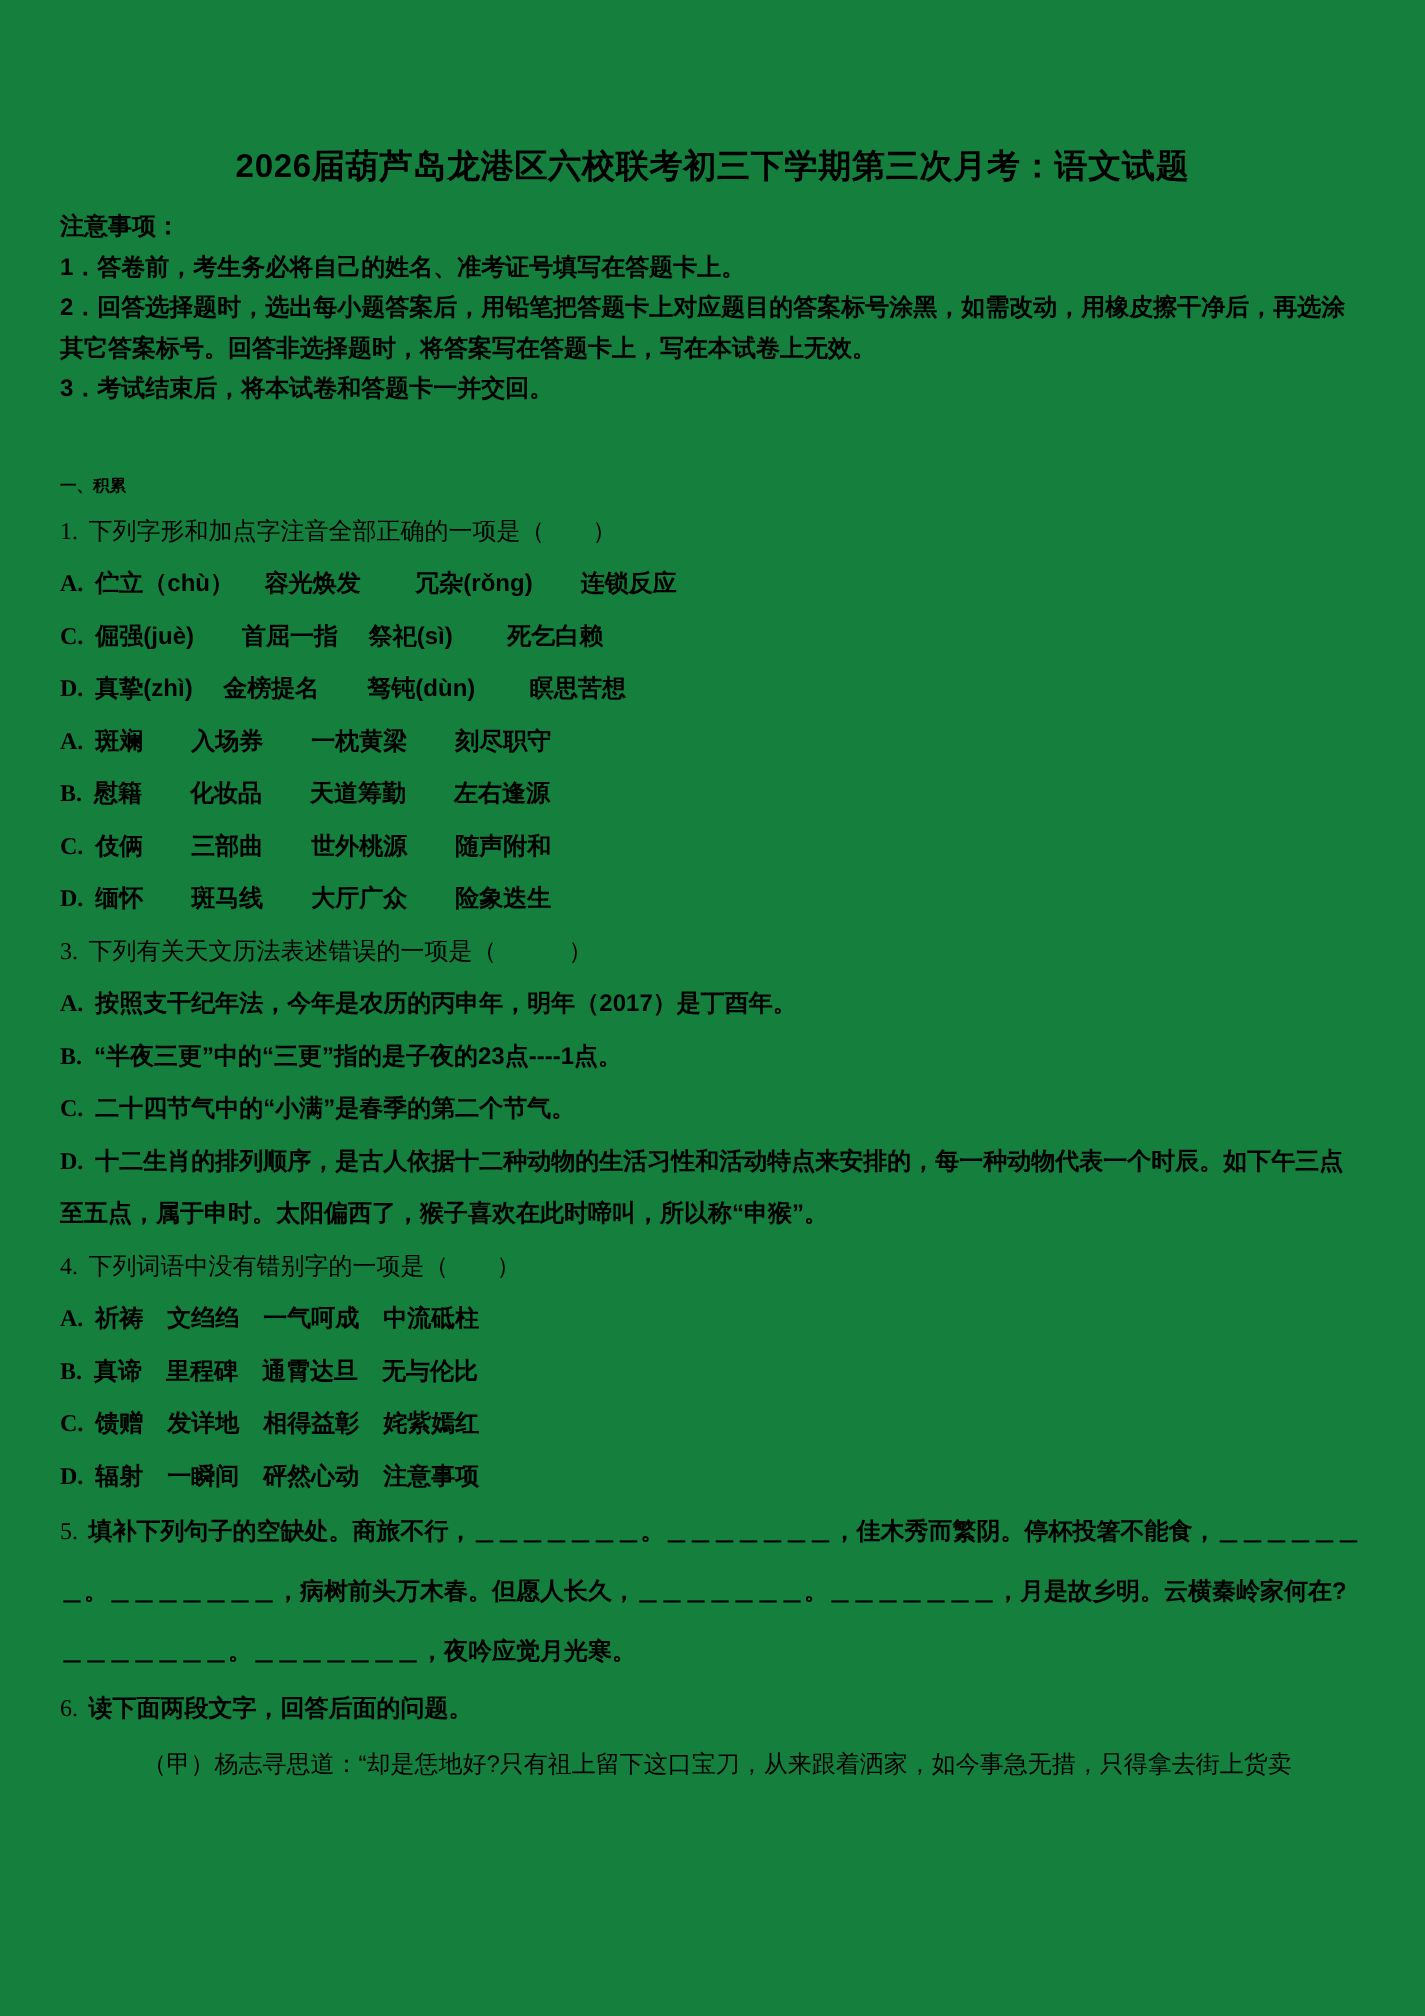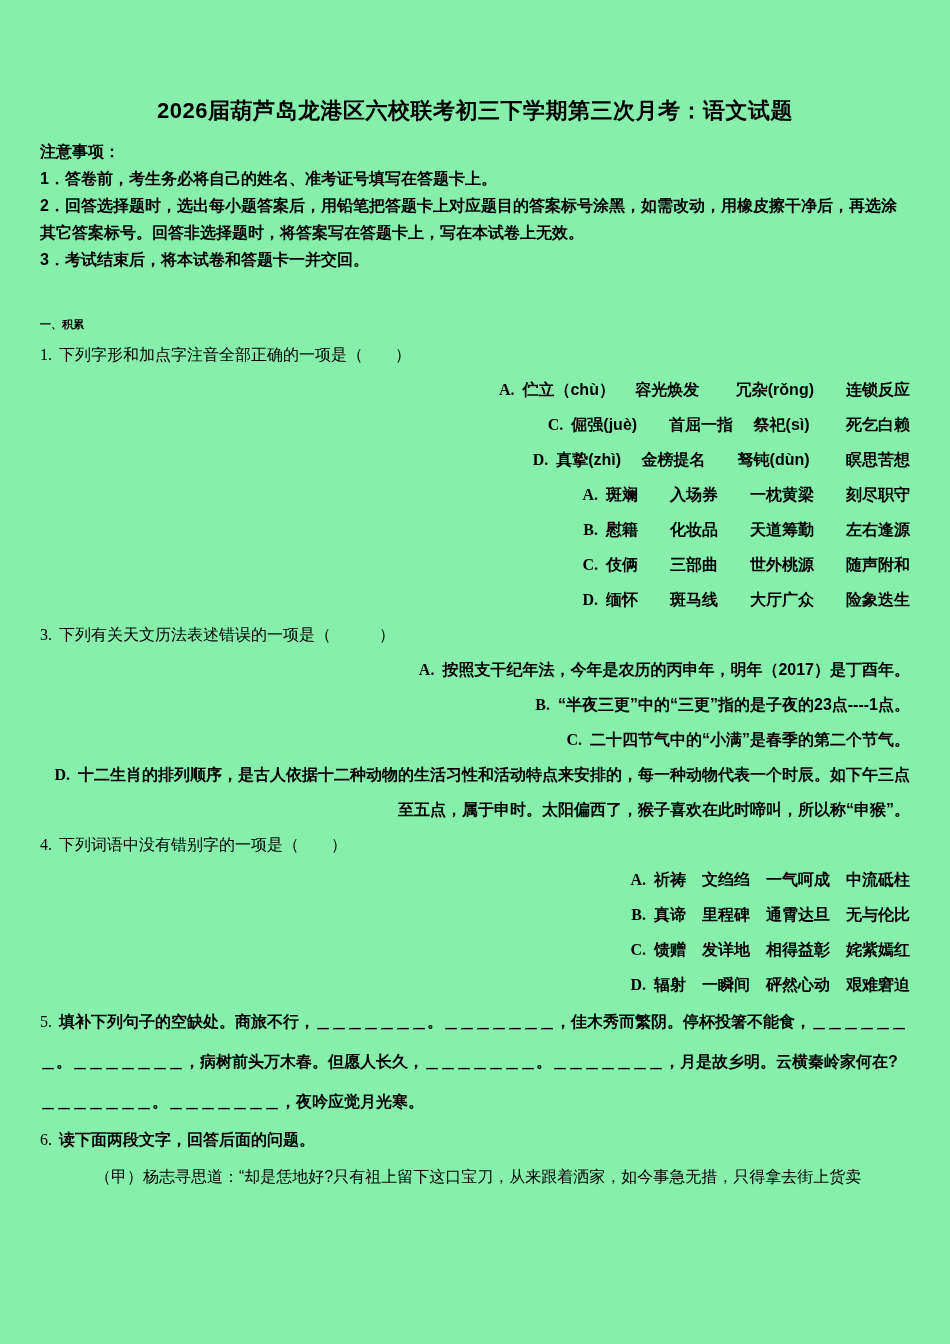--- a/index.html
+++ b/index.html
@@ -6,21 +6,21 @@
   html, body { background: #ffffff; }
   body {
     font-family: "Liberation Sans", "DejaVu Sans", sans-serif;
     color: #000000;
   }
   .page {
     position: relative;
     width: 950px;
     height: 1344px;
     margin: 0 auto;
-    background: #86efac;
+    background: #15803d;
     padding: 0 40px;
     overflow: hidden;
   }
   .doc-title {
     padding-top: 96px;
     text-align: center;
     font-size: 22px;
     font-weight: 700;
     letter-spacing: 0.5px;
     line-height: 30px;
@@ -45,21 +45,20 @@
   .stem.bold { font-weight: 700; }
   .q5 .stem { line-height: 40px; }
   .serif-num {
     font-family: "Liberation Serif", "DejaVu Serif", serif;
     font-weight: 400;
     margin-right: 7px;
   }
   .option {
     line-height: 35px;
     font-weight: 700;
-    text-align: right;
   }
   .option .opt-label {
     font-family: "Liberation Serif", "DejaVu Serif", serif;
     font-weight: 700;
     margin-right: 8px;
   }
   .passage {
     line-height: 35px;
     font-weight: 400;
     padding-left: 55px;
@@ -137,21 +136,21 @@
     <div class="option">
       <span class="opt-label">A.</span><span>祈祷　文绉绉　一气呵成　中流砥柱</span>
     </div>
     <div class="option">
       <span class="opt-label">B.</span><span>真谛　里程碑　通霄达旦　无与伦比</span>
     </div>
     <div class="option">
       <span class="opt-label">C.</span><span>馈赠　发详地　相得益彰　姹紫嫣红</span>
     </div>
     <div class="option">
-      <span class="opt-label">D.</span><span>辐射　一瞬间　砰然心动　艰难窘迫</span>
+      <span class="opt-label">D.</span><span>辐射　一瞬间　砰然心动　注意事项</span>
     </div>
   </div>
 
   <div class="question q5">
     <div class="stem bold">
       <span class="serif-num">5.</span><span>填补下列句子的空缺处。商旅不行，＿＿＿＿＿＿＿。＿＿＿＿＿＿＿，佳木秀而繁阴。停杯投箸不能食，＿＿＿＿＿＿＿。＿＿＿＿＿＿＿，病树前头万木春。但愿人长久，＿＿＿＿＿＿＿。＿＿＿＿＿＿＿，月是故乡明。云横秦岭家何在?＿＿＿＿＿＿＿。＿＿＿＿＿＿＿，夜吟应觉月光寒。</span>
     </div>
   </div>
 
   <div class="question q6">

